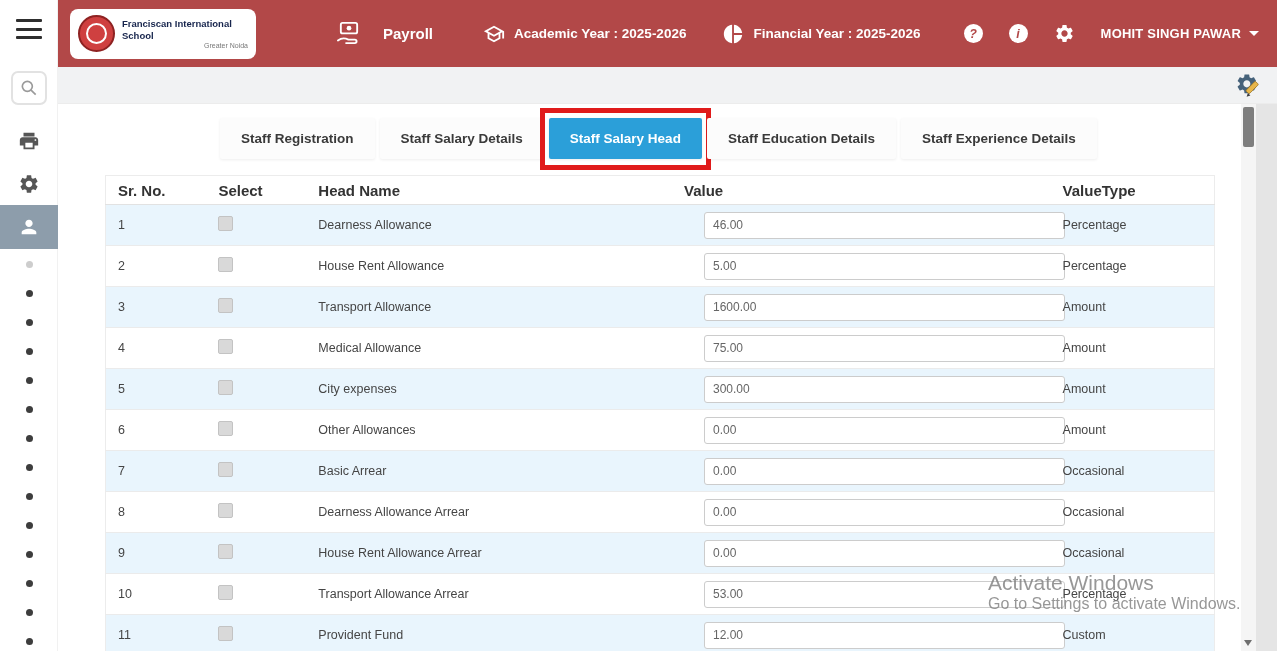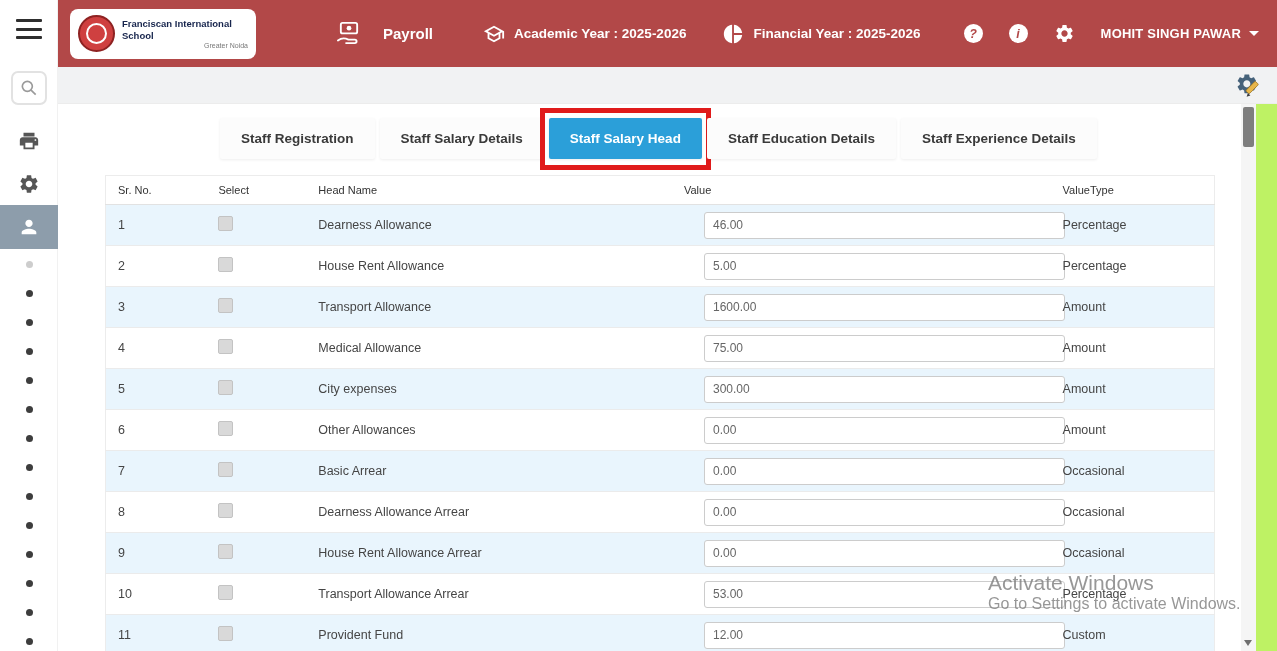--- a/index.html
+++ b/index.html
@@ -1,17 +1,17 @@
 <!DOCTYPE html>
 <html style="--header-bg: #b24848; --active-tab: #2b9fd9; --annotation-red: #e01b1b; --sidebar-active-bg: #8d9dab; --row-alt-bg: #e9f5fd;"><head>
 <meta charset="utf-8">
 <style>
   * { box-sizing: border-box; }
   body { margin: 0; background: #fff; font-family: "Liberation Sans", sans-serif; }
-  .app { position: relative; width: 1277px; height: 651px; overflow: hidden; background: #bef264; }
+  .app { position: relative; width: 1277px; height: 651px; overflow: hidden; background: #e5e5e5; }
 
   
   .sidebar { position: absolute; left: 0; top: 0; width: 58px; height: 100%; background: #fff; z-index: 6; border-right: 1px solid #f1f1f1; }
   .hamburger { position: absolute; top: 16px; left: 13px; width: 32px; height: 26px; background: none; border: none; cursor: pointer; padding: 3px 3px; display: flex; flex-direction: column; justify-content: space-between; }
   .hamburger span { display: block; height: 3px; background: #2e2e2e; border-radius: 1px; }
   .search-box { position: absolute; top: 71px; left: 11px; width: 36px; height: 34px; border: 2px solid #e2e2e2; border-radius: 7px; display: flex; align-items: center; justify-content: center; color: #9a9a9a; cursor: pointer; }
   .side-icon { position: absolute; left: 0; width: 58px; height: 40px; display: flex; align-items: center; justify-content: center; color: #565656; cursor: pointer; }
   .side-icon svg { width: 22px; height: 22px; }
   .si-print { top: 121px; }
   .si-gear { top: 164px; }
@@ -48,21 +48,21 @@
   
   .content { position: absolute; left: 58px; top: 104px; width: 1196px; height: 547px; background: #fff; overflow: hidden; z-index: 1; }
 
   .tabs { position: absolute; left: 162px; top: 14px; display: flex; gap: 5px; align-items: center; }
   .tab { position: relative; height: 41px; padding: 0 21px; background: #fcfcfc; border: none; border-radius: 2px; font-family: "Liberation Sans", sans-serif; font-size: 13.5px; font-weight: bold; color: #3a3a3a; cursor: pointer; box-shadow: 0 1px 3px rgba(0,0,0,.07); white-space: nowrap; }
   .tab.active { background: var(--active-tab, #2b9fd9); color: #fff; }
   .red-box { display: none; }
   .tab.active .red-box { display: block; position: absolute; left: -9px; right: -9px; top: -10px; bottom: -11px; border: 5px solid var(--annotation-red, #e01b1b); pointer-events: none; }
 
   table.grid { position: absolute; left: 47px; top: 71px; width: 1110px; border-collapse: collapse; border: 1px solid #ececec; }
-  .grid th { height: 29px; text-align: left; font-size: 11px; font-weight: normal; color: #333; background: #fff; border-bottom: 1px solid #e2e2e2; margin-top: 24px; }
+  .grid th { height: 29px; text-align: left; font-size: 15px; font-weight: bold; color: #333; background: #fff; border-bottom: 1px solid #e2e2e2; margin-top: 24px; }
   .grid td { height: 41px; font-size: 12.5px; color: #454545; border-bottom: 1px solid #ebebeb; background: #fff; }
   .grid tr.alt td { background: var(--row-alt-bg, #e9f5fd); }
   .c-sr  { width: 105px; padding-left: 12px; }
   .c-sel { width: 100px; padding-left: 8px; }
   .c-head{ width: 370px; padding-left: 8px; }
   .c-val { width: 375px; padding-left: 4px; padding-right: 10px; }
   .c-type{ width: 160px; padding-left: 8px; }
   .chk { display: inline-block; width: 15px; height: 15px; background: #d9d9d9; border: 1px solid #c3c3c3; border-radius: 2px; cursor: pointer; }
   .value-input { width: 100%; height: 27px; border: 1px solid #ccc; border-radius: 3px; padding: 0 8px; font-size: 12px; color: #666; background: #fff; font-family: "Liberation Sans", sans-serif; margin-left: 20px; }
 

